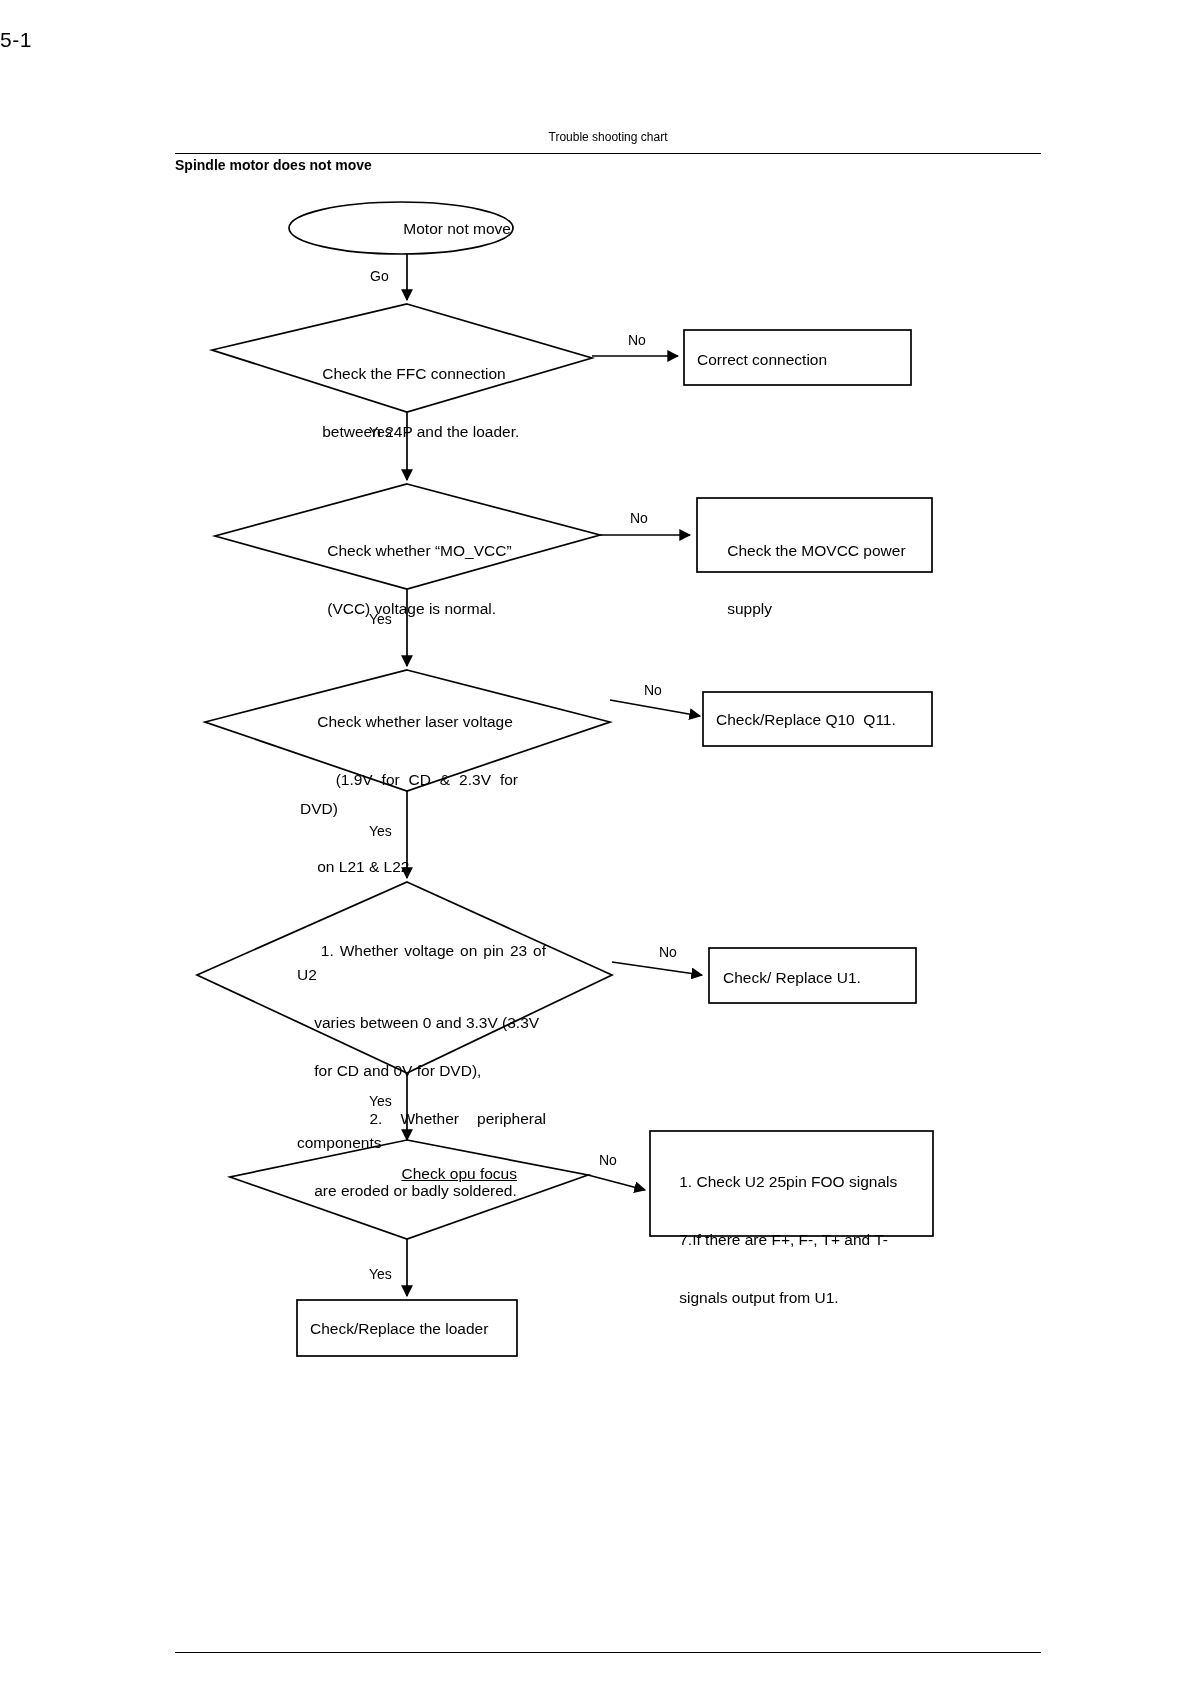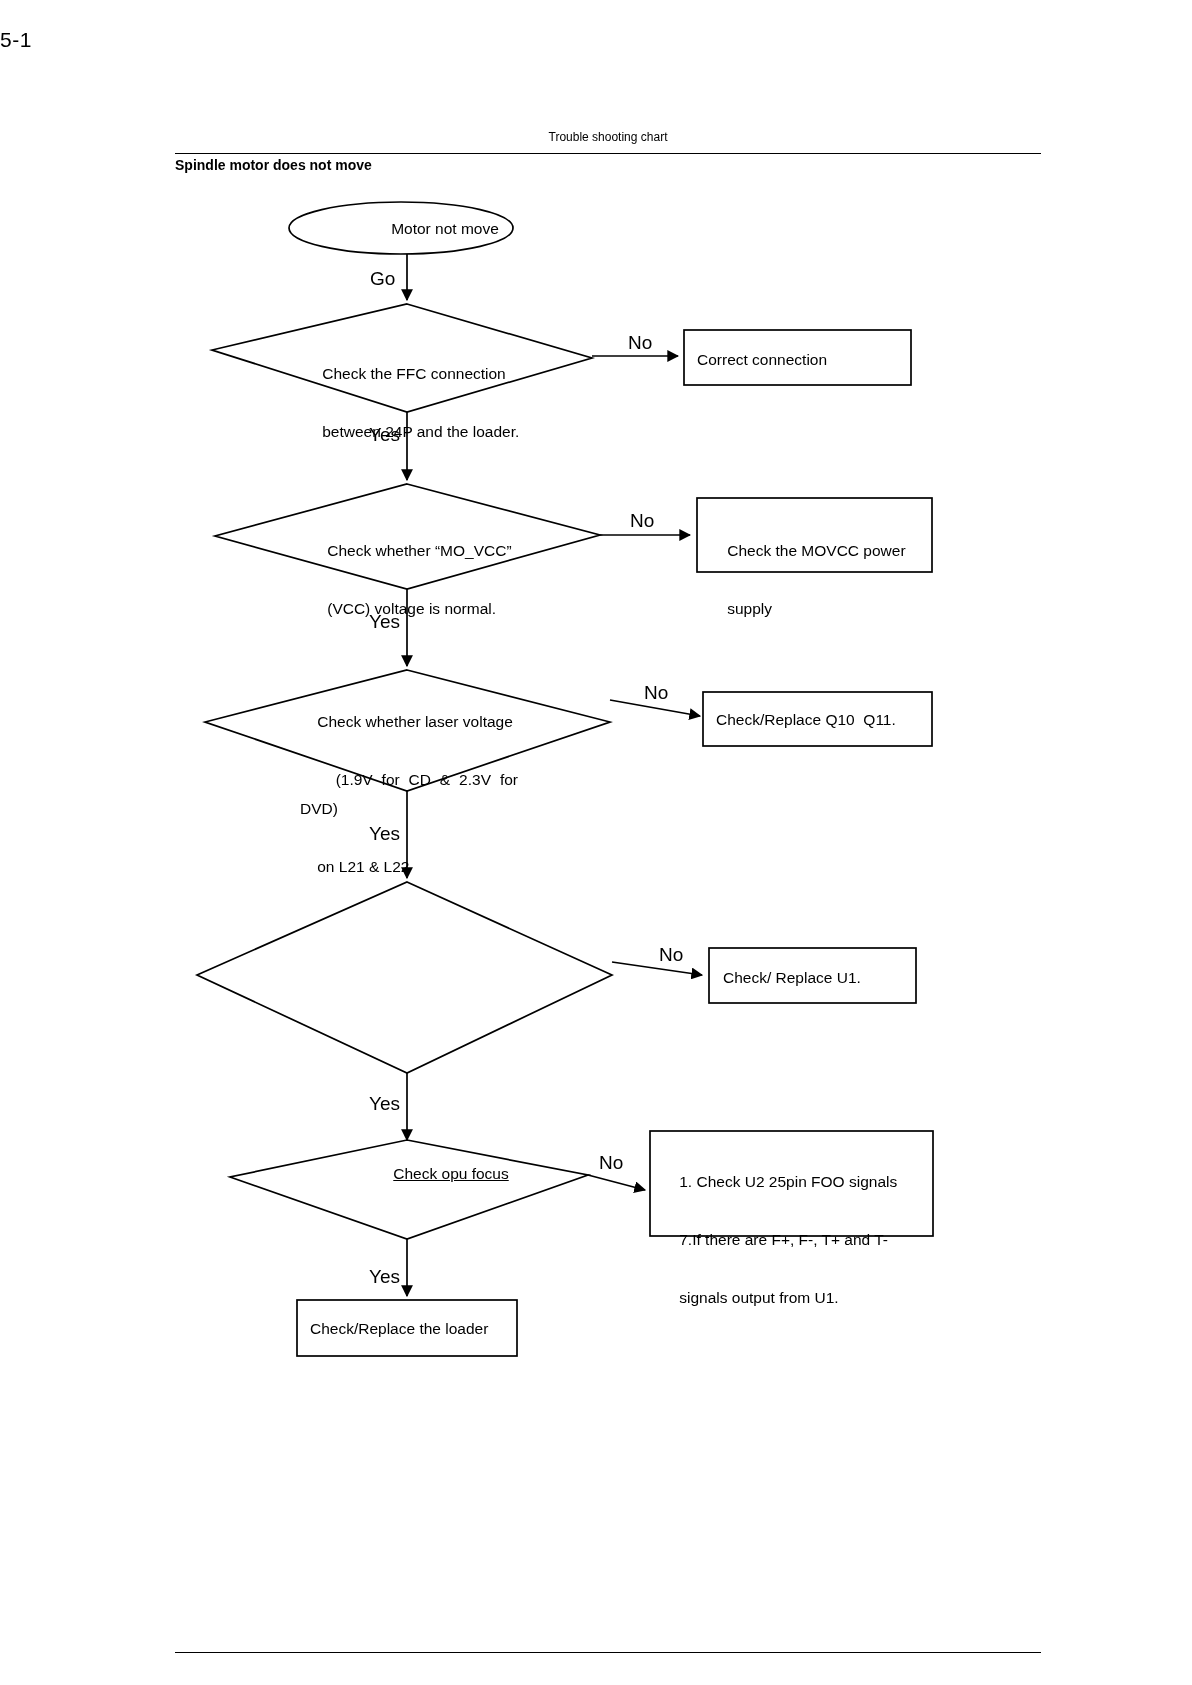--- a/index.html
+++ b/index.html
@@ -83,26 +83,25 @@
     font-size: 15.5px;
     line-height: 29px;
     color: #000;
     white-space: pre-wrap;
   }
   .txt.justify {
     text-align: justify;
     text-align-last: left;
   }
   .txt.center {
-    text-align: center;
-    padding-left: 44px;
+    text-align: right;
   }
   .edge-label {
     position: absolute;
-    font-size: 19px;
+    font-size: 14px;
   }
 </style>
 </head>
 <body>
 
 <div class="page">
 
   <div class="page-number">5-1</div>
   <div class="header-label">Trouble shooting chart</div>
   <div class="header-rule"></div>
@@ -175,20 +174,27 @@
 
   <div class="txt justify" style="left:300px; top:678px; width:218px;">
     <span>Check whether laser voltage</span><br>
     <span>(1.9V for CD &amp; 2.3V for DVD)</span><br>
     <span>on L21 &amp; L22</span>
   </div>
   <div class="edge-label" style="left:644px; top:682px;">No</div>
   <div class="txt" style="left:716px; top:705px; width:212px;">Check/Replace Q10  Q11.</div>
   <div class="edge-label" style="left:369px; top:823px;">Yes</div>
 
+  <div class="txt justify" style="left:297px; top:915px; width:249px; line-height:24px;">
+    <span>1. Whether voltage on pin 23 of U2</span><br>
+    <span>varies between 0 and 3.3V (3.3V</span><br>
+    <span>for CD and 0V for DVD),</span><br>
+    <span>2. Whether peripheral components</span><br>
+    <span>are eroded or badly soldered.</span>
+  </div>
   <div class="edge-label" style="left:659px; top:944px;">No</div>
   <div class="txt" style="left:723px; top:963px; width:190px;">Check/ Replace U1.</div>
   <div class="edge-label" style="left:369px; top:1093px;">Yes</div>
 
   <div class="txt center" style="left:297px; top:1159px; width:220px;text-decoration:underline;">Check opu focus</div>
   <div class="edge-label" style="left:599px; top:1152px;">No</div>
   <div class="txt justify" style="left:662px; top:1138px; width:259px;">
     <span>1. Check U2 25pin FOO signals</span><br>
     <span>7.If there are F+, F-, T+ and T-</span><br>
     <span>signals output from U1.</span>

